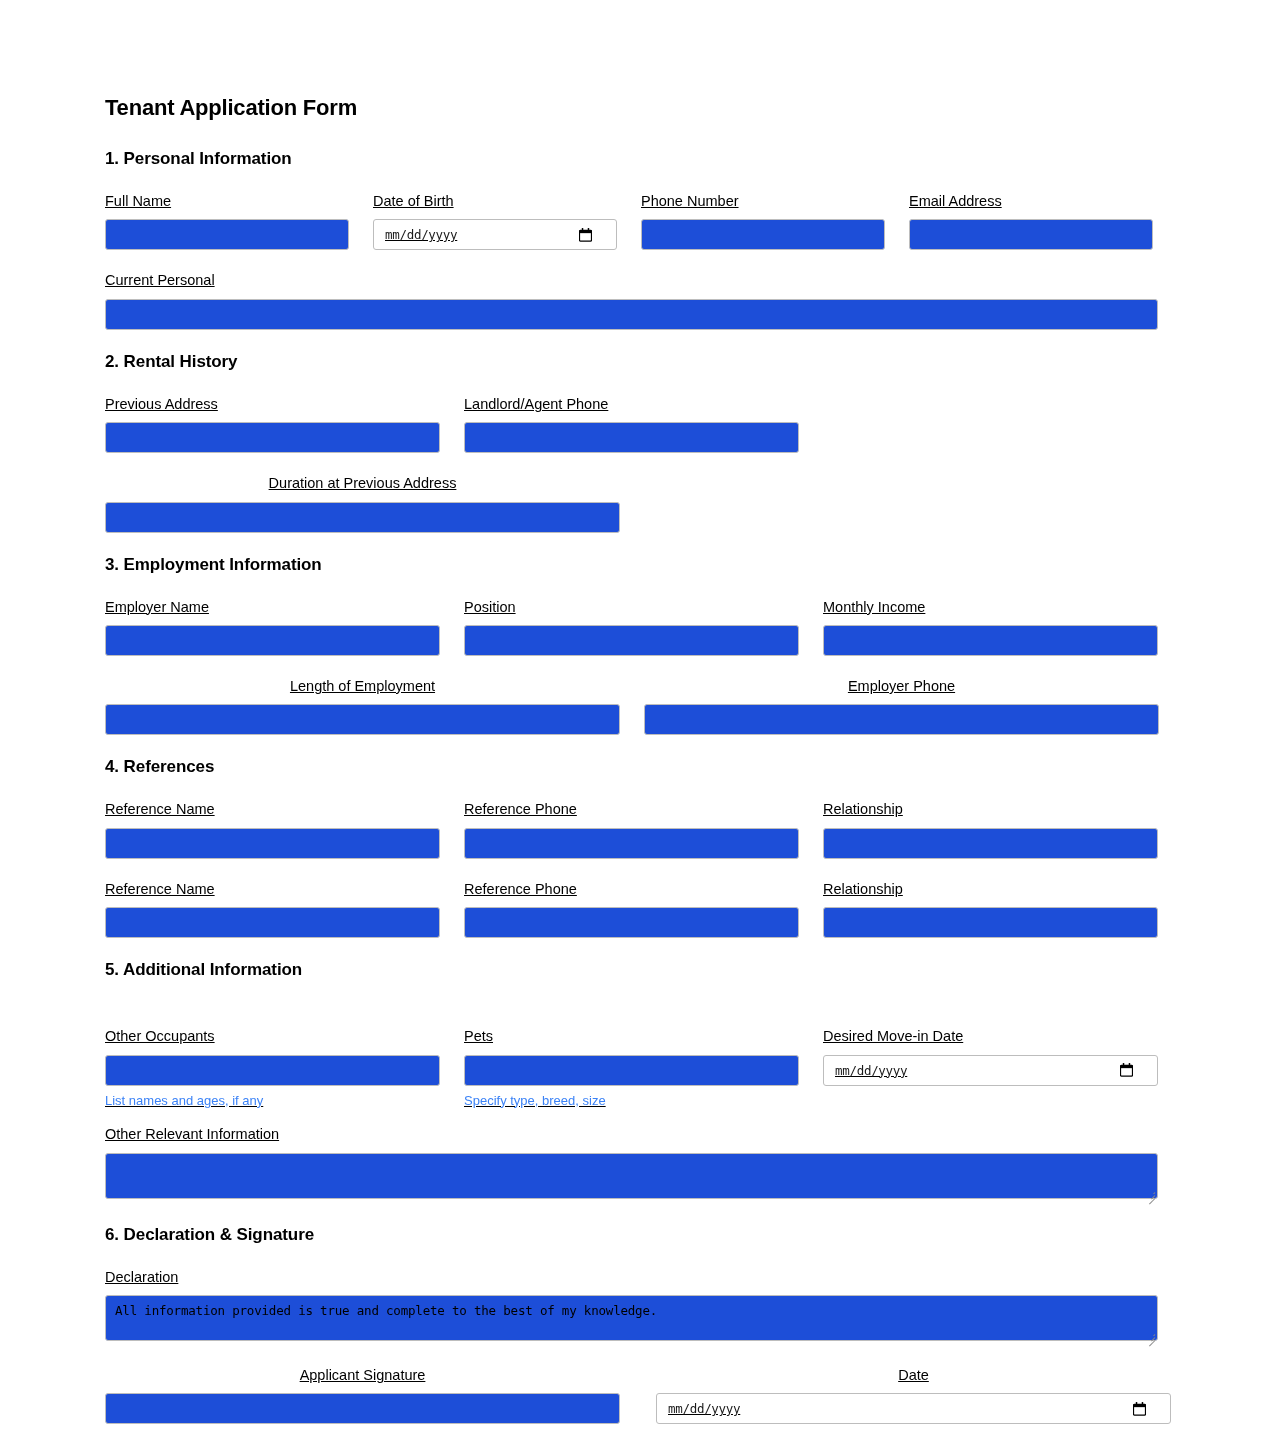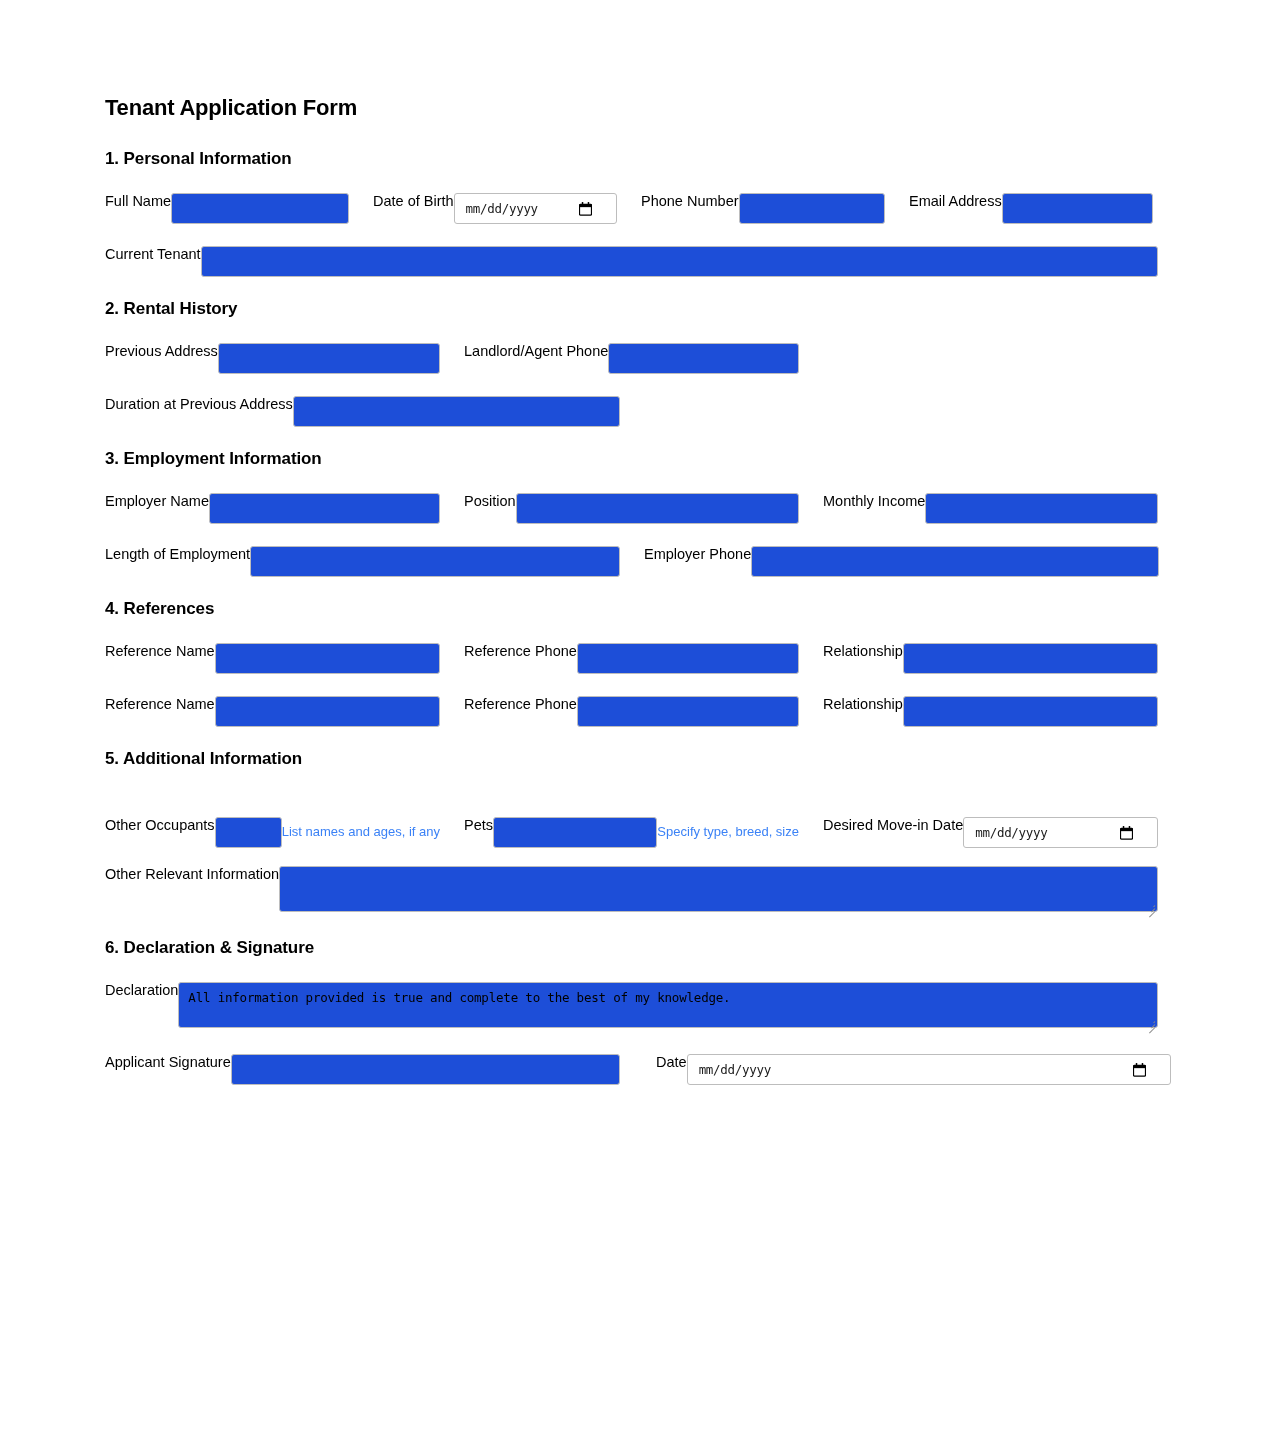--- a/index.html
+++ b/index.html
@@ -39,25 +39,27 @@
   }
   .section + .section .section-title { margin-top: 6px; }
   .row {
     display: flex;
     gap: 24px;
     margin-bottom: 22px;
   }
   .row.tight { margin-bottom: 18px; margin-top: 48px; }
   .field {
     display: flex;
+    flex-direction: column;
     min-width: 0;
+    text-decoration: underline;
   }
   .field.c4 { flex: 0 0 244px; }
   .field.c3 { flex: 0 0 335px; }
-  .field.c2 { flex: 0 0 515px; }
+  .field.c2 { flex: 0 0 515px; align-items: center; }
   .field.full { flex: 1 1 100%; width: 100%; }
   .field-label {
     font-size: 14.5px;
     line-height: 1.2;
     color: #000;
     margin-bottom: 9px;
     white-space: nowrap;
   }
   .ctrl {
     height: 31px;
@@ -174,21 +176,21 @@
         <input class="ctrl" type="text" style="">
       </div>
       <div class="field c4">
         <label class="field-label">Email Address</label>
         <input class="ctrl" type="text" style="">
       </div>
     </div>
 
     <div class="row">
       <div class="field full">
-        <label class="field-label">Current Tenant</label>
+        <label class="field-label">Current Personal</label>
         <input class="ctrl" type="text" style="">
       </div>
     </div>
   </div>
 
   <div class="section">
     <h2 class="section-title">2. Rental History</h2>
 
     <div class="row">
       <div class="field c3">

